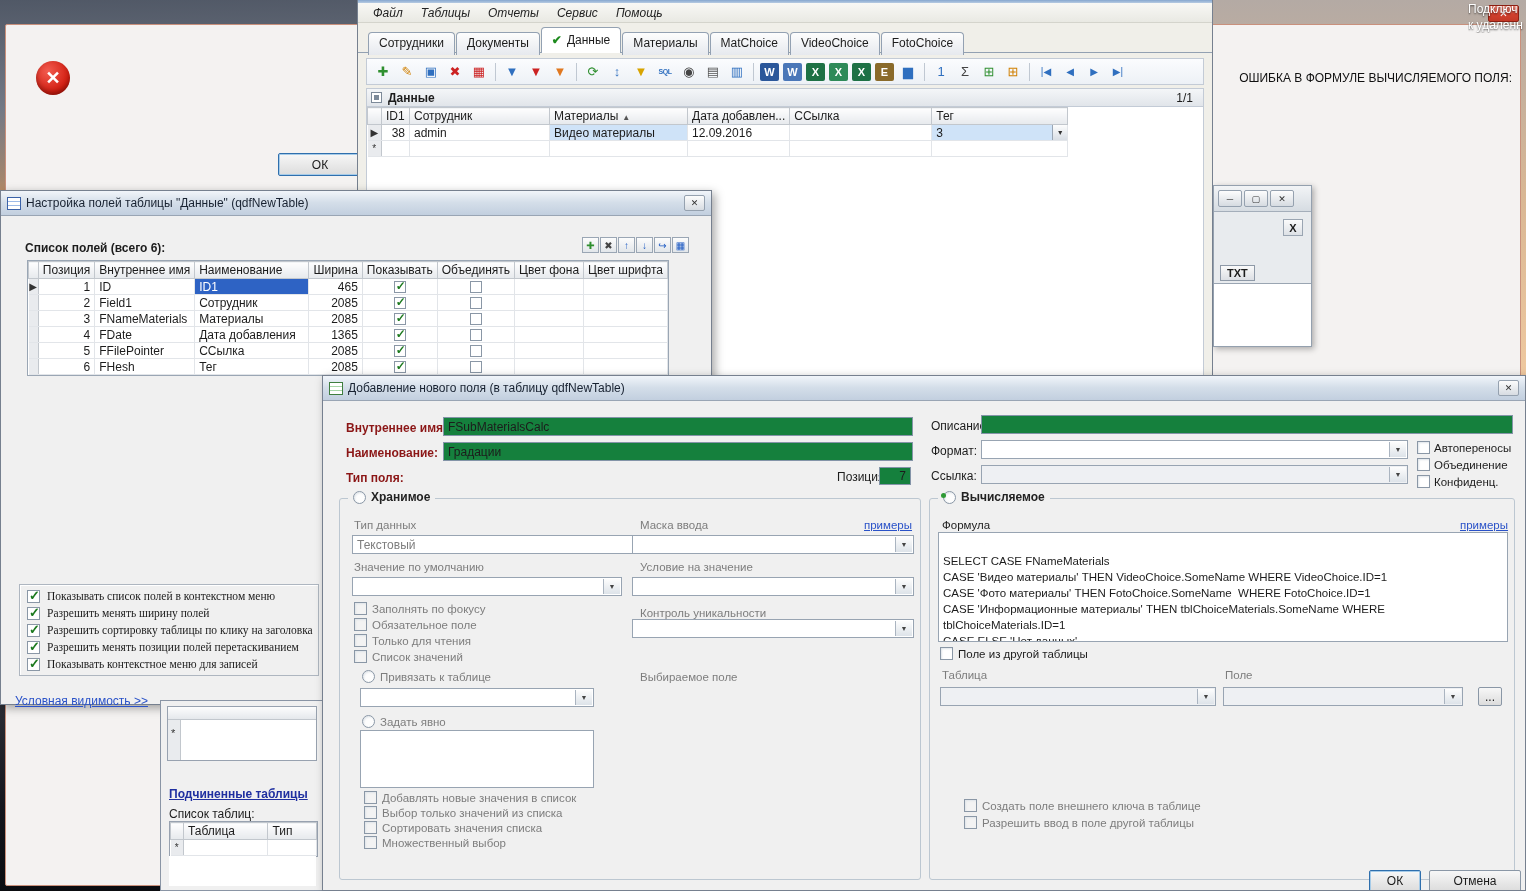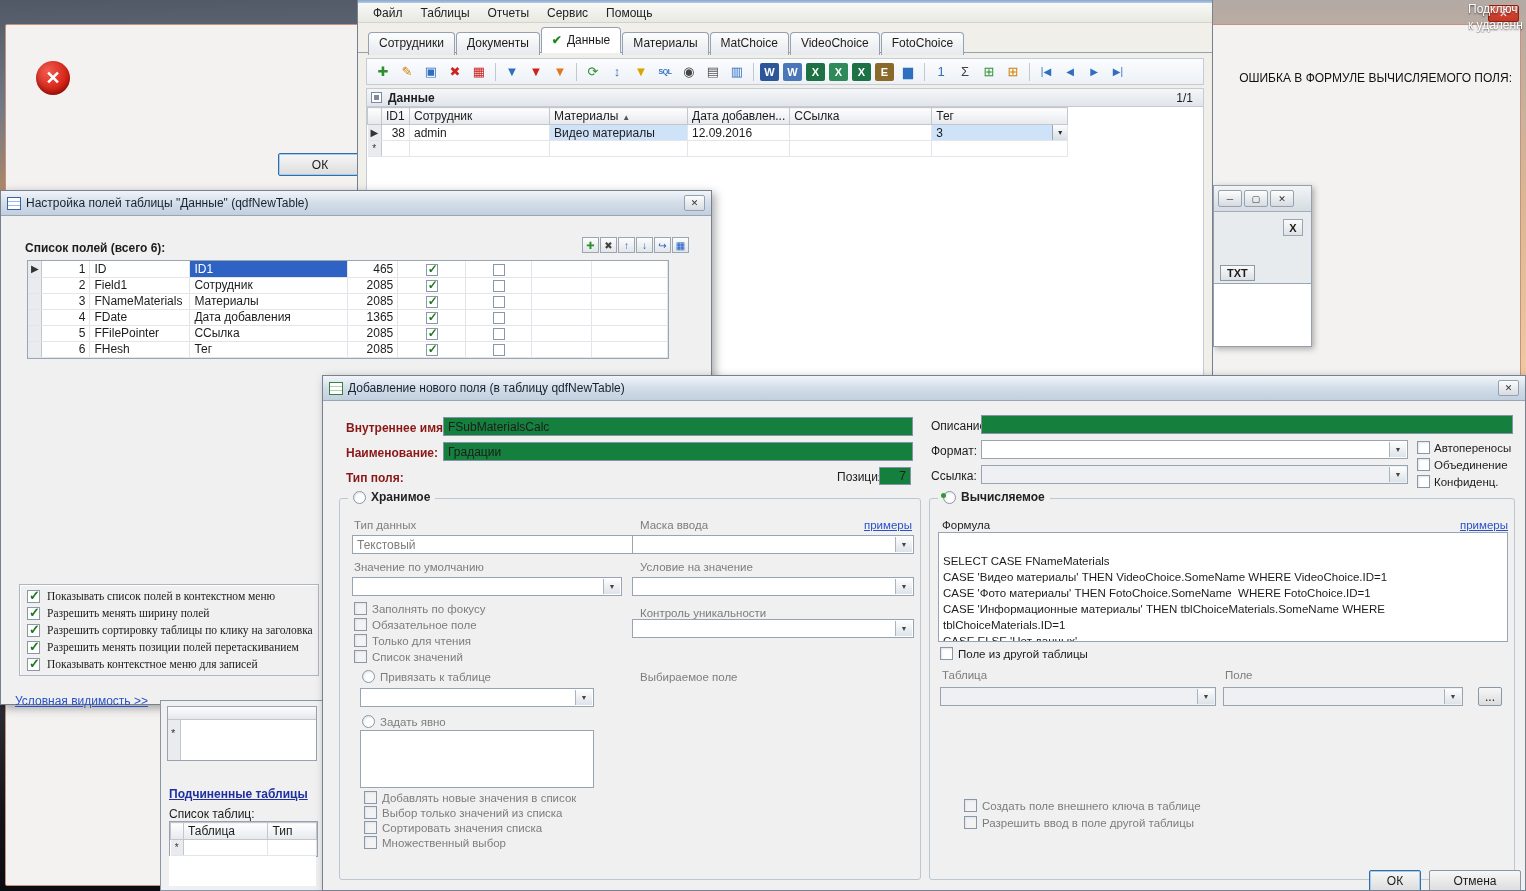--- a/index.html
+++ b/index.html
@@ -78,21 +78,21 @@
   .gridcb { display:inline-block; width:12px; height:12px; border:1px solid #8a97a6; background:#fff;
     position:relative; vertical-align:middle; }
   .gridcb.checked::after { content:"✓"; position:absolute; left:1px; top:-3px; font-size:12px; font-weight:bold; color:#1d7a1f; }
   td.ctr { text-align:center; }
 
   
   #main-app { left:357px; top:0; width:856px; height:377px; z-index:10; border-top:none; background:#f0efe9; box-shadow:none; }
   .cap-edge { height:3px; background:linear-gradient(#86a7cf,#b7cbe2); }
   .menubar { height:20px; display:flex; align-items:center; padding-left:6px;
     background:linear-gradient(#f8f8f5,#e9e9e3); border-bottom:1px solid #d4d4cc; }
-  .menu-item { padding:2px 9px; font-size:12px; color:#222; }
+  .menu-item { padding:2px 9px; font-size:12px; color:#222;font-style:italic; }
   .tabstrip { position:relative; height:30px; padding:3px 0 0 10px; border-bottom:1px solid #93a1b2; }
   .tab { position:relative; display:inline-block; height:23px; line-height:21px; padding:0 10px; top:4px;
     border:1px solid #93a1b2; border-bottom:none; border-radius:4px 4px 0 0;
     background:linear-gradient(#fdfdfd,#e6e9ee); margin-right:1px; font-size:12px; }
   .tab.active { background:#fff; top:1px; height:26px; line-height:24px; z-index:2; }
   .tab.active::before { content:"✔"; color:#1d8a1d; margin-right:5px; font-weight:bold; }
   .toolbar-wrap { margin:5px 8px 3px; border:1px solid #c3cbd6; background:linear-gradient(#fbfcfe,#edf1f6);
     height:27px; display:flex; align-items:center; padding:0 4px; }
   .tb-btn { width:22px; height:22px; display:flex; align-items:center; justify-content:center;
     font-size:13px; margin:0 1px; border-radius:2px; flex:0 0 auto; }
@@ -324,20 +324,31 @@
               <col style="width: 100px;">
               <col style="width: 158px;">
               <col style="width: 50px;">
               <col style="width: 68px;">
               <col style="width: 66px;">
               <col style="width: 60px;">
               <col style="width: 76px;">
             </colgroup>
             <tbody>
               <tr>
+                <th></th>
+                <th>Позиция</th>
+                <th>Внутреннее имя</th>
+                <th>Наименование</th>
+                <th>Ширина</th>
+                <th>Показывать</th>
+                <th>Объединять</th>
+                <th>Цвет фона</th>
+                <th>Цвет шрифта</th>
+              </tr>
+              <tr>
                 <td class="selcol">▶</td>
                 <td class="num">1</td>
                 <td>ID</td>
                 <td class="selcap">ID1</td>
                 <td class="num">465</td>
                 <td class="ctr"><span class="gridcb checked"></span></td>
                 <td class="ctr"><span class="gridcb"></span></td>
                 <td></td>
                 <td></td>
               </tr>

